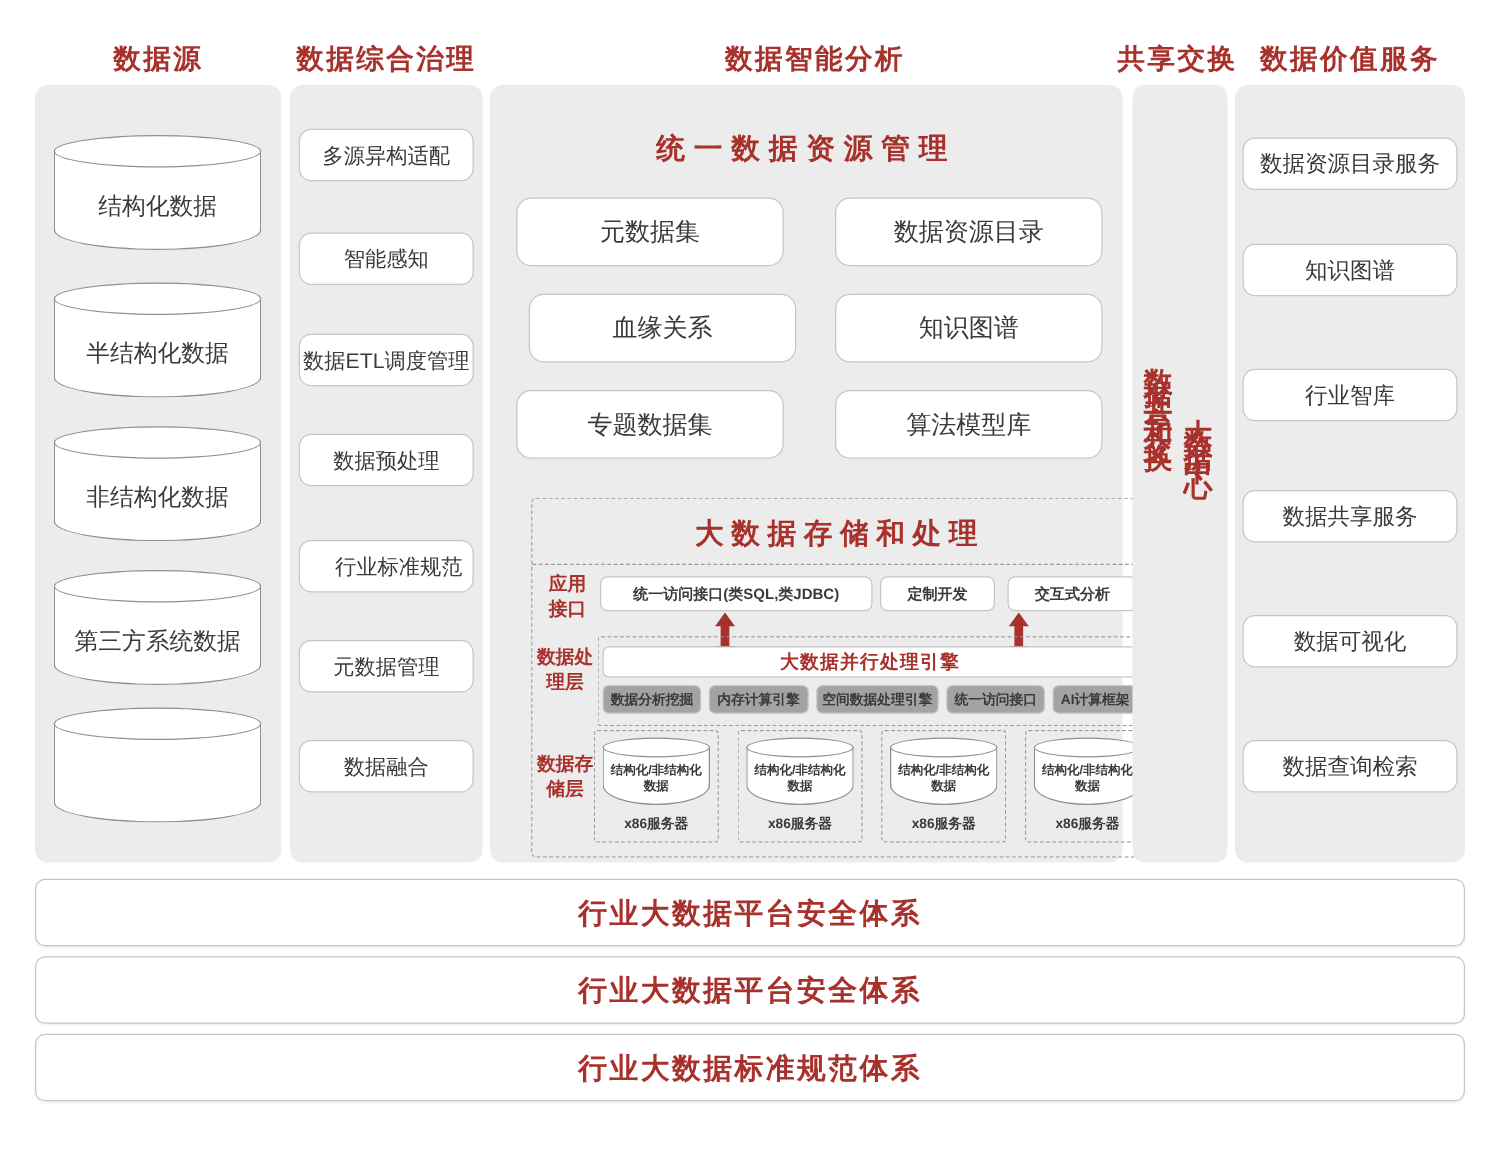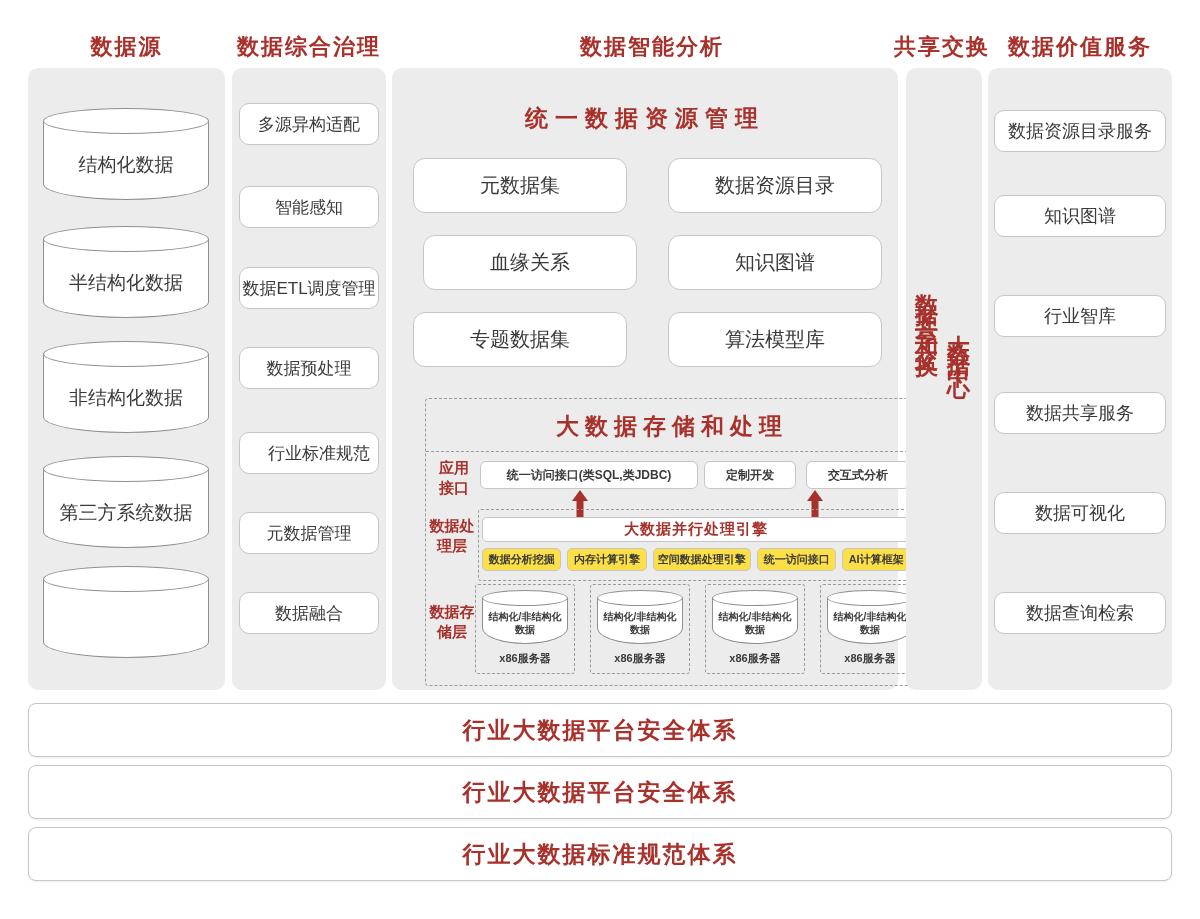--- a/index.html
+++ b/index.html
@@ -45,21 +45,21 @@
   .layer-label { position:absolute; color:var(--accent); font-weight:bold; text-align:center;
                  white-space:pre-line; line-height:1.3; font-size:15px; }
   .appbox { height:28px; border-radius:6px; font-size:12px; font-weight:bold; top:62px; }
   .arrow { position:absolute; width:18px; height:38px; color:var(--accent); }
   .procbox { position:absolute; left:52px; top:110px; width:436px; height:72px;
              border:1px dashed var(--dash); border-radius:3px; }
   .engine-main { position:absolute; left:3px; top:7px; width:428px; height:25px; border-radius:5px;
                  color:var(--accent); font-weight:bold; font-size:15px; letter-spacing:1px; }
   .engine-row { position:absolute; left:3px; top:38px; width:428px; height:23px;
                 display:flex; gap:6px; }
-  .ebox { flex:1; background:#fde047; border:1px solid var(--bd); border-radius:5px; font-size:11px;
+  .ebox { flex:1; background:#a3a3a3; border:1px solid var(--bd); border-radius:5px; font-size:11px;
           font-weight:bold; color:var(--txt); display:flex; align-items:center;
           justify-content:center; white-space:nowrap; }
   .snode { position:absolute; top:185px; width:100px; height:90px;
            border:1px dashed var(--dash); border-radius:3px; }
   .server { position:absolute; left:0; right:0; top:66px; text-align:center; font-size:11px;
             font-weight:bold; color:var(--txt); }
 
   .vtext { position:absolute; writing-mode:vertical-rl; text-orientation:upright;
            color:var(--accent); font-weight:bold; font-size:23px; letter-spacing:10px;
            white-space:nowrap; }

